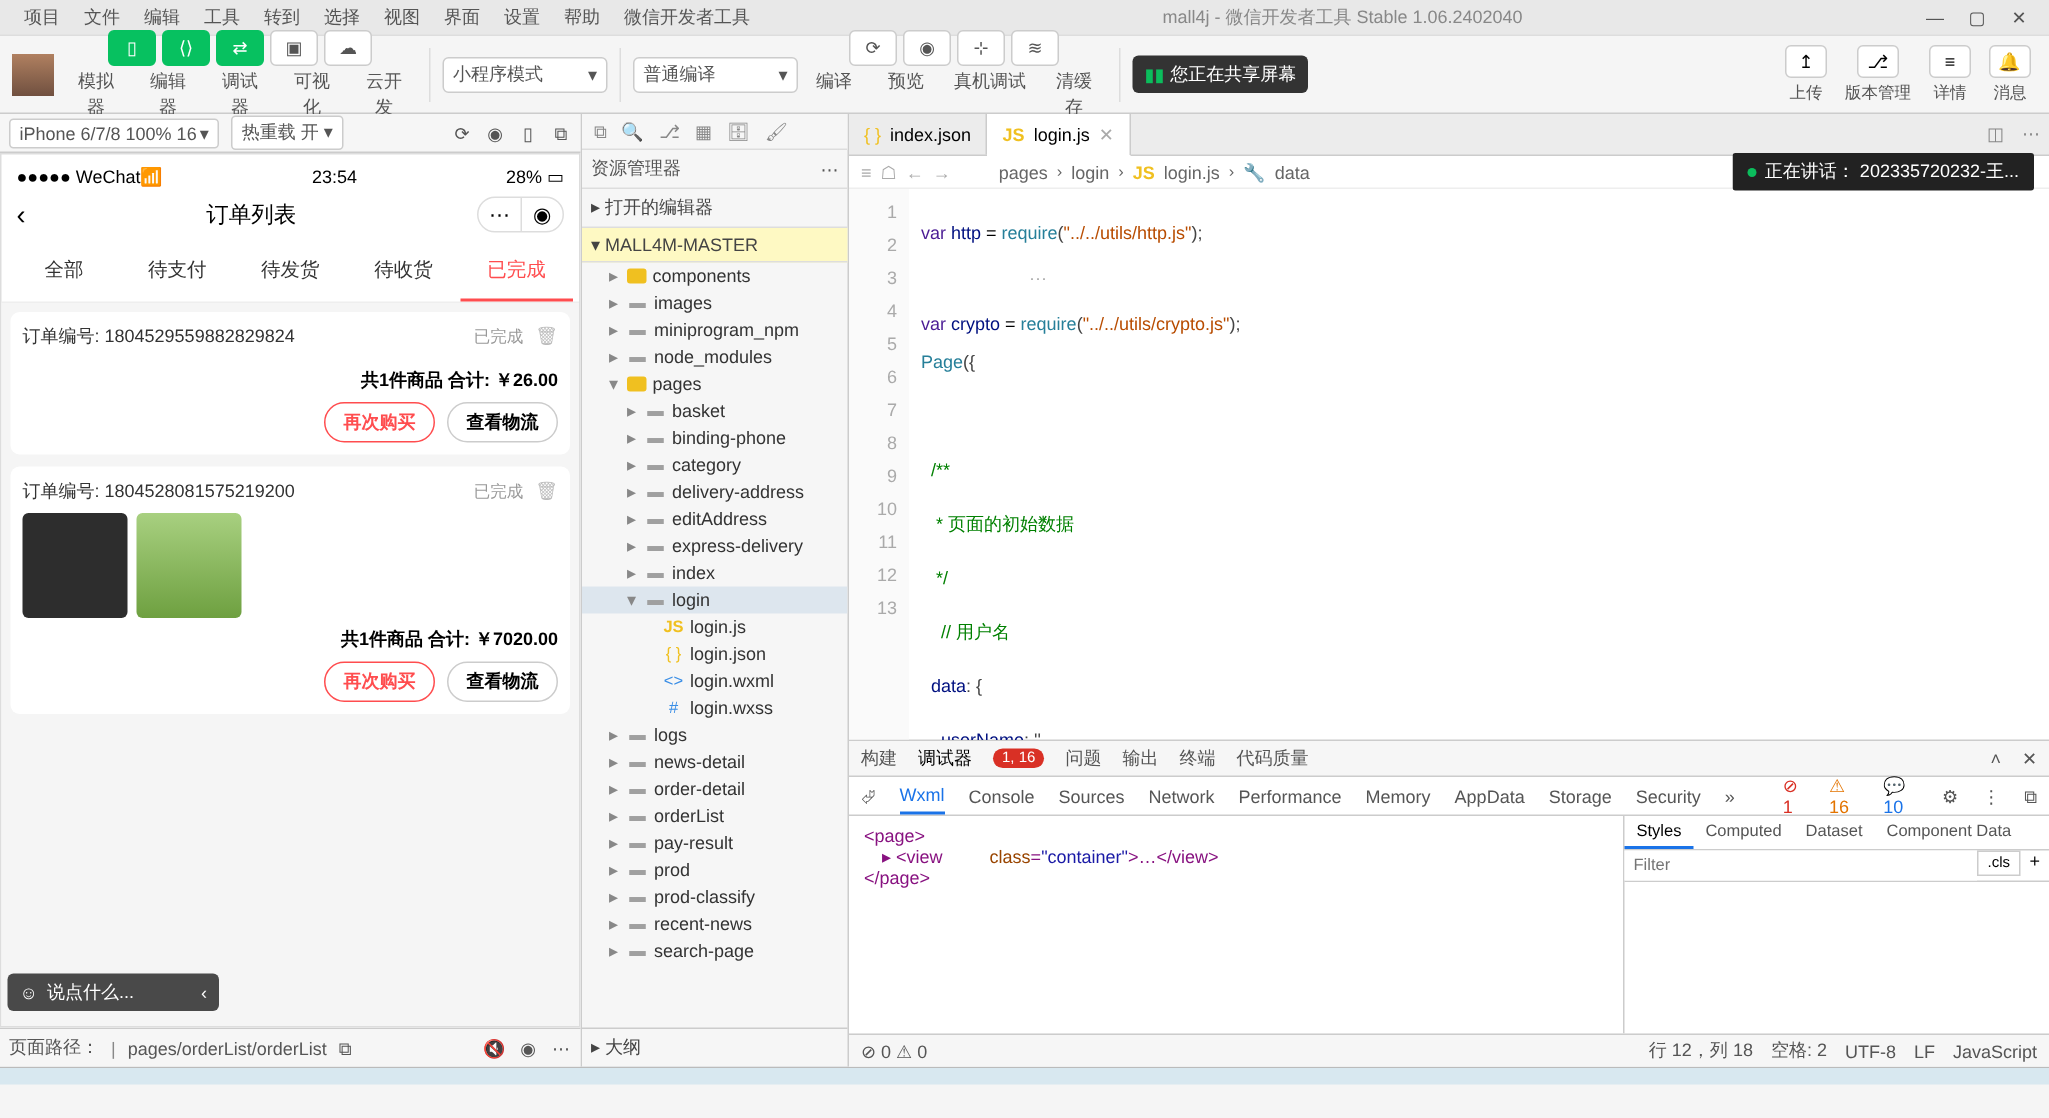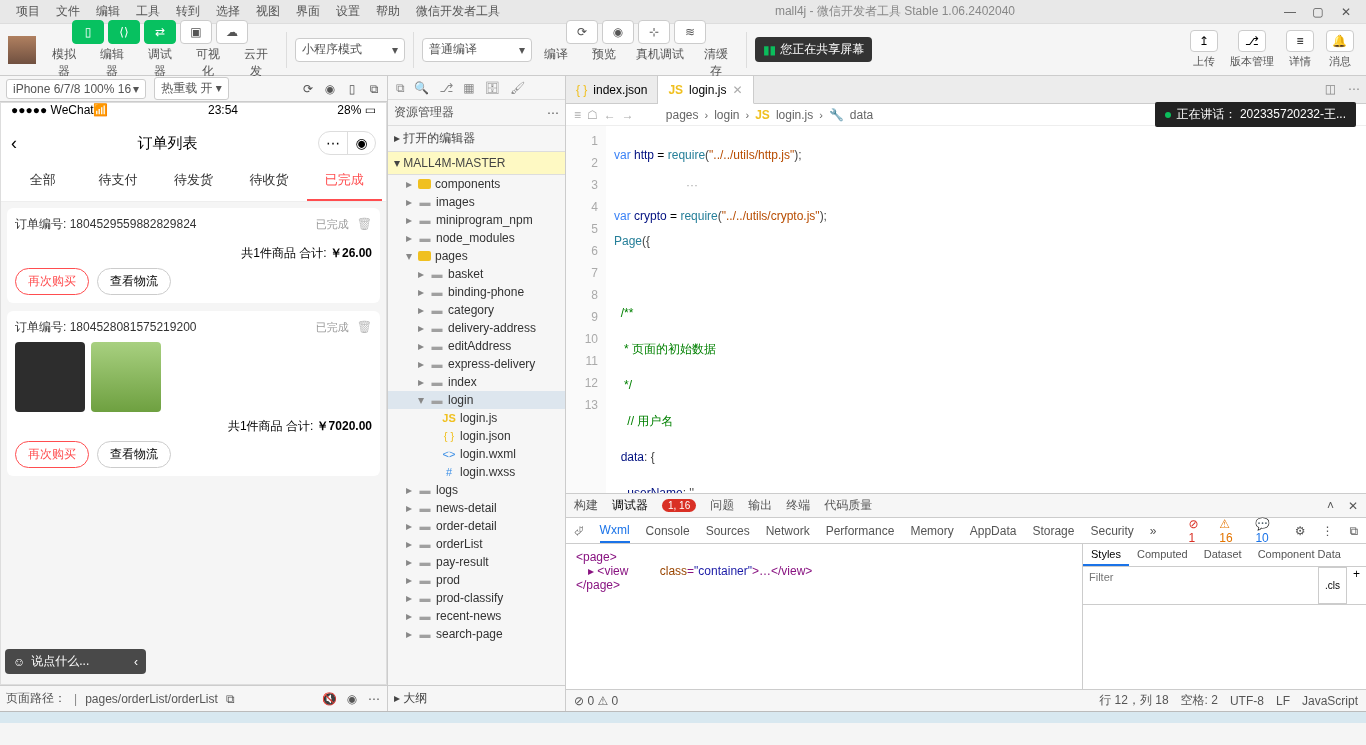--- a/index.html
+++ b/index.html
@@ -32,43 +32,43 @@
 
   
   .main { display:flex; height: 635px; }
 
   
   .sim-panel { width: 388px; display:flex; flex-direction:column; border-right:1px solid #ccc; background:#f0f0f0; }
   .sim-ctrl { height:26px; display:flex; align-items:center; padding:0 6px; gap:8px; border-bottom:1px solid #ccc; background:#f6f6f6; font-size:11px; color:#555; }
   .sim-ctrl .pill { padding:2px 6px; border:1px solid #ccc; border-radius:3px; background:#fff; cursor:pointer; display:flex; align-items:center; gap:2px; }
   .sim-ctrl .icon-small { width:14px; height:14px; display:flex; align-items:center; justify-content:center; cursor:pointer; }
   .sim-viewport { flex:1; background:#fff; display:flex; flex-direction:column; border:1px solid #ddd; position:relative; }
-  .statusbar { height:22px; display:flex; align-items:flex-start; justify-content:space-between; padding:0 10px; font-size:11px; color:#000; }
+  .statusbar { height:22px; display:flex; align-items:flex-end; justify-content:space-between; padding:0 10px; font-size:11px; color:#000; }
   .page-nav { height:36px; display:flex; align-items:center; padding:0 10px; gap:10px; }
   .page-nav .back { font-size:18px; cursor:pointer; }
   .page-nav .title { flex:1; text-align:center; font-size:15px; font-weight:500; }
   .page-nav .capsule { display:flex; border:1px solid #ddd; border-radius:14px; overflow:hidden; }
   .page-nav .capsule span { width:28px; text-align:center; padding:3px 0; cursor:pointer; font-size:14px; }
   .tabs { display:flex; border-bottom:1px solid #eee; padding:0 4px; }
   .tabs .tab { flex:1; text-align:center; padding:10px 0; font-size:13px; color:#333; cursor:pointer; }
   .tabs .tab.active { color:#ff4d4f; border-bottom:2px solid #ff4d4f; }
   .order-list { flex:1; overflow:auto; background:#f5f5f5; padding:6px; }
   .order { background:#fff; border-radius:6px; margin-bottom:8px; padding:8px; }
   .order-hdr { display:flex; justify-content:space-between; align-items:center; font-size:12px; color:#333; margin-bottom:6px; }
   .order-hdr .status { color:#999; font-size:11px; }
   .order-hdr .del { color:#bbb; cursor:pointer; margin-left:8px; }
   .order-body { display:flex; gap:8px; }
   .order-body .thumb { width:70px; height:70px; background:#2d2d2d; border-radius:4px; flex-shrink:0; }
   .order-body .thumb.green { background:linear-gradient(#a8d080,#6ea040); }
   .order-body .info { flex:1; display:flex; flex-direction:column; }
   .order-body .name { font-size:12px; color:#222; line-height:1.3; }
   .order-body .price { margin-top:auto; font-size:13px; }
   .order-body .qty { color:#999; }
-  .order-sum { text-align:right; padding:6px 0; font-size:12px; }
-  .order-actions { display:flex; justify-content:flex-start; gap:8px; }
+  .order-sum { text-align:right; padding:6px 0; font-size:12px;font-weight:bold; }
+  .order-actions { display:flex; justify-content:flex-end; gap:8px;font-weight:bold; }
   .order-actions .obtn { border:1px solid #ccc; border-radius:14px; padding:4px 12px; font-size:12px; cursor:pointer; }
   .order-actions .obtn.primary { border-color:#ff4d4f; color:#ff4d4f; }
   .speak { position:absolute; bottom:10px; left:4px; right:240px; background:rgba(0,0,0,0.7); color:#fff; border-radius:4px; padding:4px 8px; font-size:11px; display:flex; align-items:center; gap:6px; }
 
   
   .tree-panel { width:178px; border-right:1px solid #ccc; display:flex; flex-direction:column; background:#f6f6f6; }
   .tree-hdr { display:flex; justify-content:space-between; align-items:center; padding:4px 6px; font-size:11px; color:#555; border-bottom:1px solid #ddd; }
   .tree-sec { padding:4px 6px; border-bottom:1px solid #ddd; font-size:12px; color:#444; cursor:pointer; }
   .tree-sec.proj { background:#fef9c3; font-weight:500; }
   .tree-list { flex:1; overflow:auto; }
@@ -94,21 +94,21 @@
   .editor-tabs .close { color:#aaa; cursor:pointer; }
   .breadcrumb { height:22px; display:flex; align-items:center; gap:6px; padding:0 8px; font-size:11px; color:#666; border-bottom:1px solid #eee; position:relative; }
   .breadcrumb .bm-icn { color:#aaa; cursor:pointer; }
   .live-badge { position:absolute; right:10px; top:-2px; background:#222; color:#fff; padding:4px 10px; font-size:11px; display:flex; align-items:center; gap:6px; border-radius:2px; }
   .live-badge .dot { width:6px; height:6px; background:#0bbd5c; border-radius:50%; }
   .code { flex:1; display:flex; font-family:Consolas, monospace; font-size:13px; overflow:auto; }
   .gutter { width:40px; background:#fafafa; color:#aaa; text-align:right; padding:4px 8px 4px 4px; }
   .gutter div { height:22px; line-height:22px; }
   .code-txt { flex:1; padding:4px 0; white-space:pre; }
   .code-txt .ln { height:22px; line-height:22px; padding-left:8px; }
-  .kw { color:#3b82f6; } .fn { color:#267f99; } .str { color:#b84c00; }
+  .kw { color:#4c1d95; } .fn { color:#267f99; } .str { color:#b84c00; }
   .cmt { color:#008000; } .punct { color:#444; } .prop { color:#001080; }
 
   
   .dbg-panel { height:196px; border-top:1px solid #ccc; display:flex; flex-direction:column; background:#fff; }
   .dbg-tabs { height:24px; display:flex; align-items:center; gap:14px; padding:0 8px; border-bottom:1px solid #ccc; background:#f6f6f6; font-size:11px; color:#555; }
   .dbg-tabs .dtab { cursor:pointer; }
   .dbg-tabs .dtab.active { color:#000; font-weight:500; }
   .dbg-tabs .badge { background:#d93025; color:#fff; border-radius:8px; padding:1px 6px; font-size:10px; }
   .dbg-tabs .flex { flex:1; }
   .devtools-tabs { height:26px; display:flex; align-items:center; gap:16px; padding:0 8px; border-bottom:1px solid #ccc; font-size:12px; color:#555; }
@@ -120,21 +120,21 @@
   .dbg-body { flex:1; display:flex; min-height:0; }
   .wxml-view { flex:1; padding:6px 10px; font-family:Consolas,monospace; font-size:12px; color:#881280; }
   .wxml-view .attr { color:#994500;margin-left:28px; }
   .wxml-view .val { color:#1a1aa6; }
   .styles-panel { width:284px; border-left:1px solid #ccc; display:flex; flex-direction:column; }
   .styles-tabs { display:flex; border-bottom:1px solid #ccc; }
   .styles-tabs .stab { padding:4px 8px; font-size:11px; cursor:pointer; color:#555; }
   .styles-tabs .stab.active { color:#000; border-bottom:2px solid #1a73e8; }
   .filter-row { display:flex; align-items:flex-start; border-bottom:1px solid #ccc; }
   .filter-row input { flex:1; border:none; padding:4px 6px; font-size:11px; outline:none; }
-  .filter-row .cls { padding:12px 6px; border:1px solid #ccc; font-size:10px; cursor:pointer; }
+  .filter-row .cls { padding:2px 6px; border:1px solid #ccc; font-size:10px; cursor:pointer; }
 
   
   .statusline { height:22px; display:flex; align-items:center; padding:0 8px; border-top:1px solid #ccc; background:#f6f6f6; font-size:11px; color:#555; gap:12px; }
   .statusline .flex { flex:1; }
 
   
   .taskbar { height:12px; background:#d8e8f0; border-top:1px solid #bbb; }
 </style>
 </head>
 <body>

